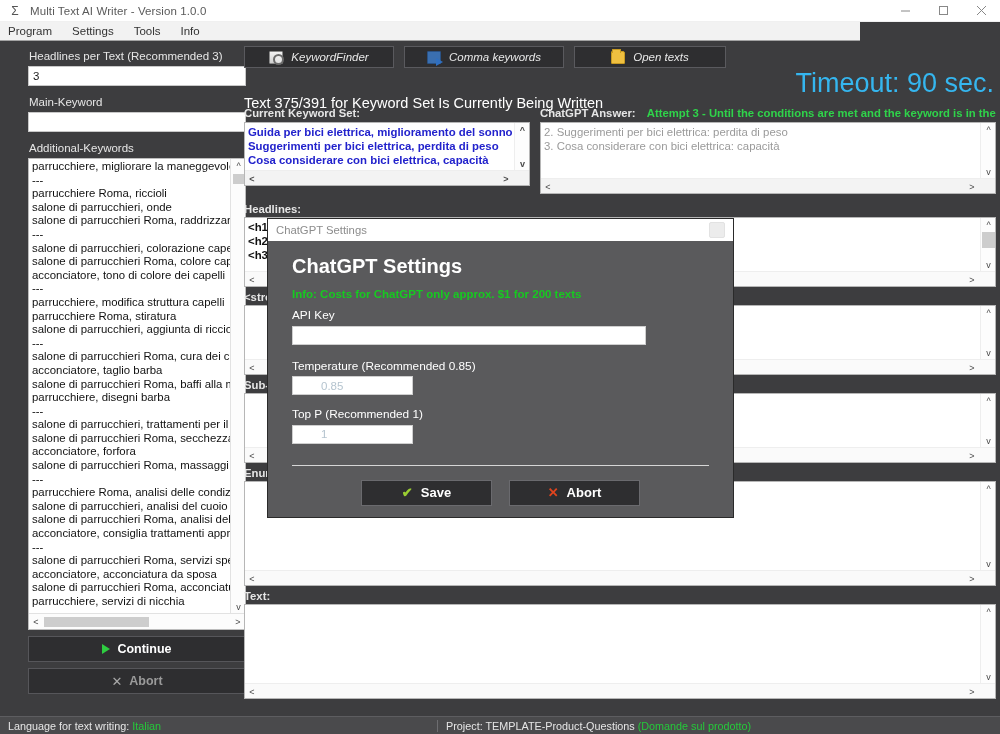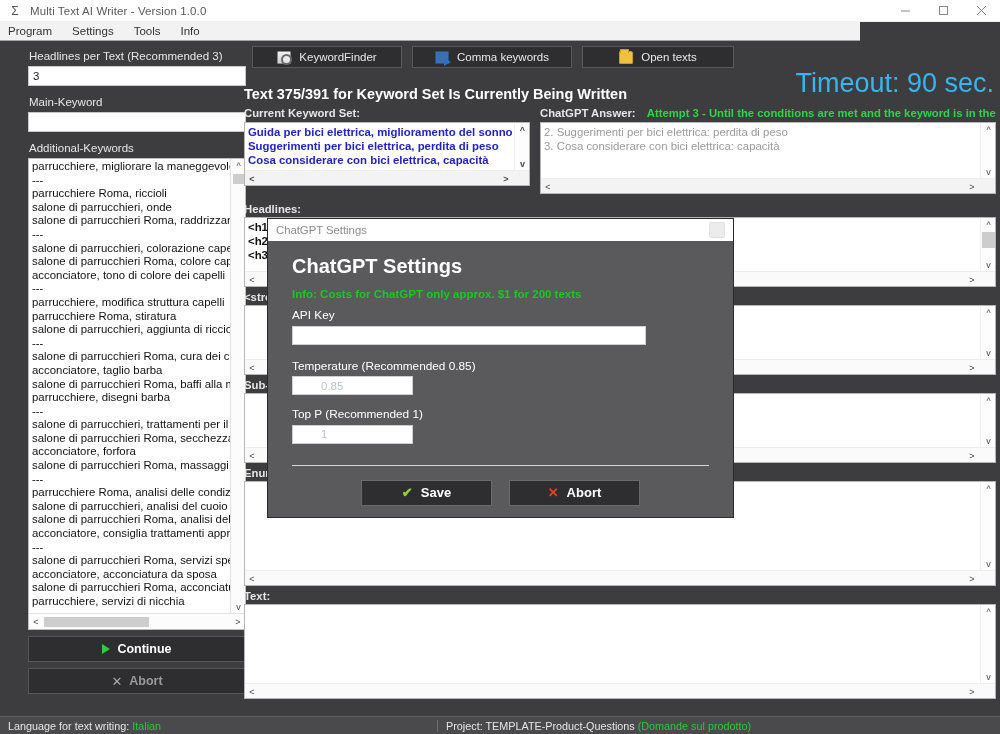--- a/index.html
+++ b/index.html
@@ -132,21 +132,21 @@
     border-top: 5px solid transparent;
     border-bottom: 5px solid transparent;
   }
   .x-mark { color: #a8a8a8; font-size: 13px; font-weight: normal; }
 
   
   .main {
     position: absolute; left: 240px; top: 41px;
     width: 760px; height: 675px;
   }
-  .toolbar { position: absolute; left: 12px; top: 5px; display: flex; gap: 10px; }
+  .toolbar { position: absolute; left: 4px; top: 5px; display: flex; gap: 10px; font-style: italic; }
   .tbtn {
     height: 22px; background: #2e2e30;
     border: 1px solid #5a5a5e;
     color: #e8e8e8; font-size: 11.5px;
     display: flex; align-items: center; justify-content: center;
     gap: 8px; padding: 0 14px;
   }
   .tbtn.w1 { width: 150px; }
   .tbtn.w2 { width: 160px; }
   .tbtn.w3 { width: 152px; }
@@ -183,22 +183,22 @@
     border-radius: 1px 1px 0 0;
   }
 
   .timeout {
     position: absolute; right: 6px; top: 42px;
     transform: translateY(-50%);
     font-size: 27px; color: #35b6ef;
     font-family: "Liberation Sans", sans-serif;
   }
   .headline-status {
-    position: absolute; left: 4px; top: 45px;
-    font-size: 14.5px; font-weight: bold; color: #ffffff;
+    position: absolute; left: 4px; top: 54px;
+    font-size: 14.5px; font-weight: normal; color: #ffffff;
   }
 
   .sec-label {
     font-size: 11.3px; color: #e6e6e6;
     line-height: 13px;
     font-weight: bold;
   }
   .sec-label .green { color: #2fd34a; }
 
   .box {

